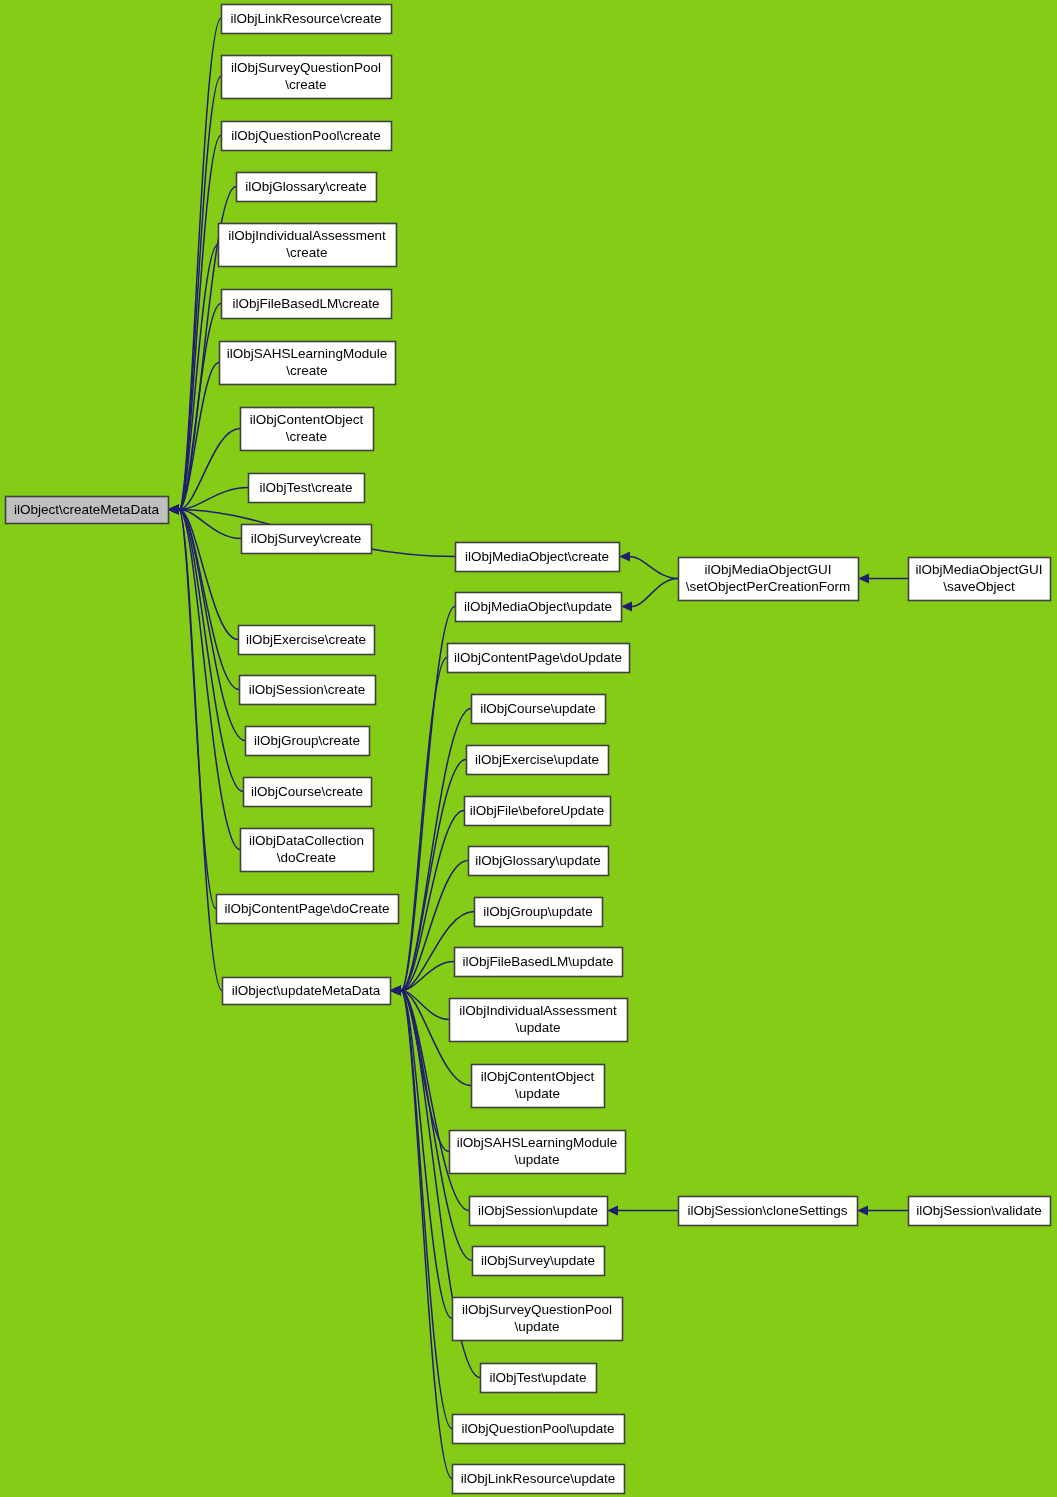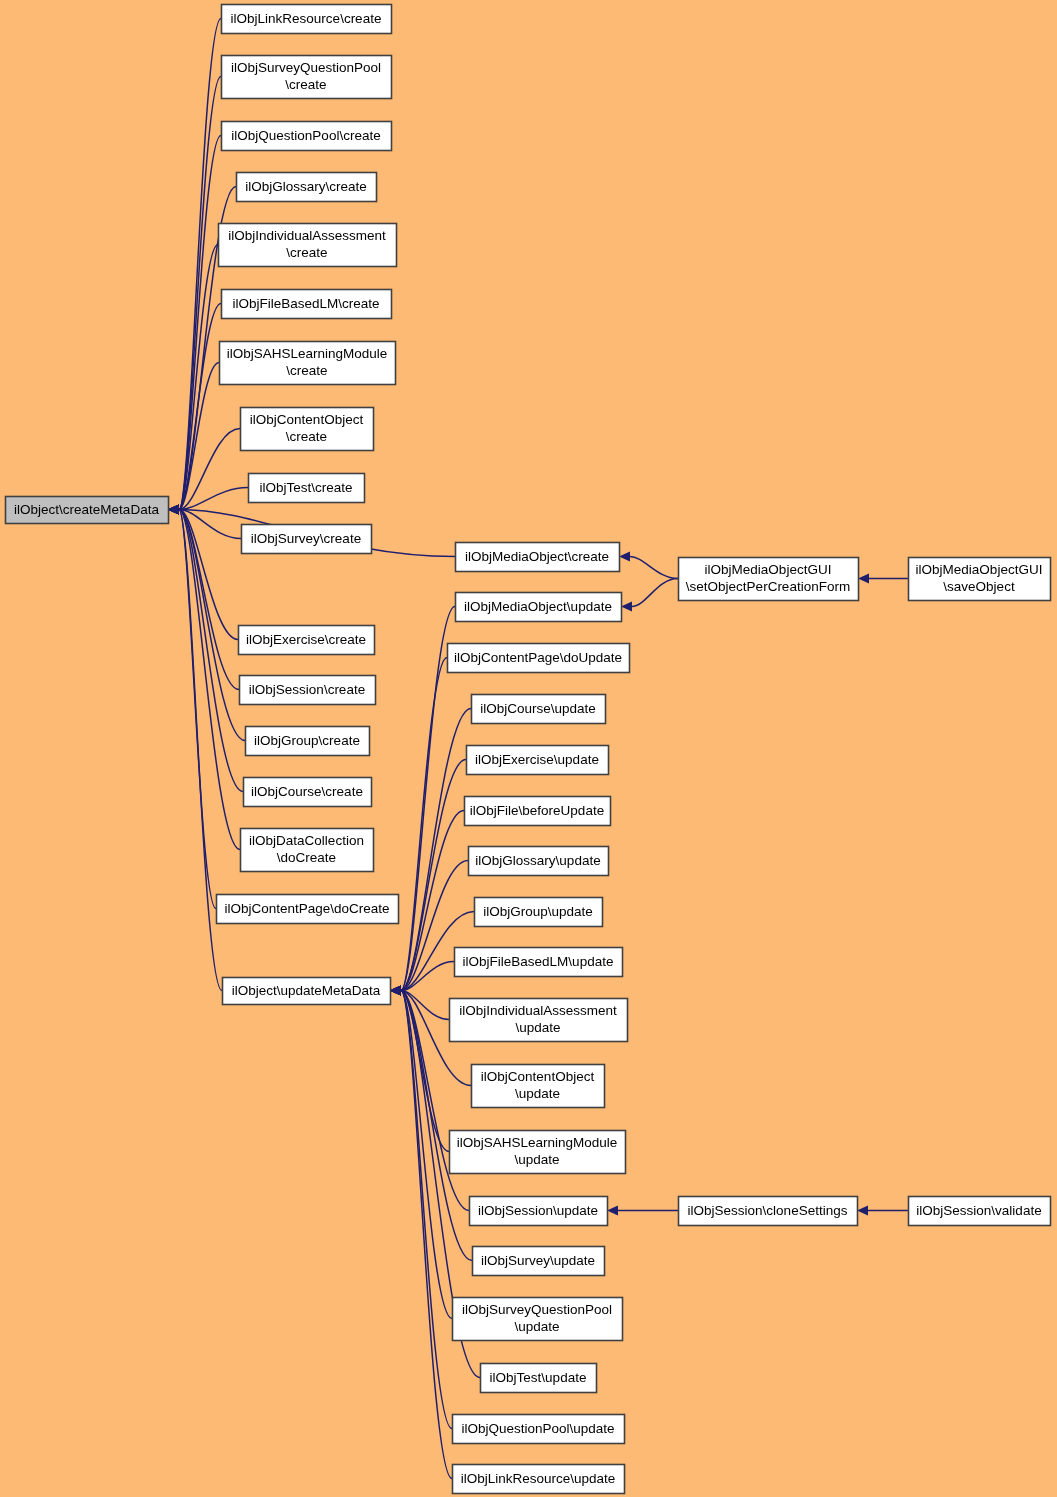--- a/index.html
+++ b/index.html
@@ -7,21 +7,21 @@
     padding: 0;
     background: #ffffff;
   }
   body {
     font-family: "Liberation Sans", sans-serif;
   }
   #graph-root {
     position: relative;
     width: 1057px;
     height: 1497px;
-    background: #fdba74;
+    background: #84cc16;
     overflow: hidden;
   }
   svg#callgraph {
     display: block;
     width: 1057px;
     height: 1497px;
   }
   .node-box {
     fill: #ffffff;
     stroke: #404040;

